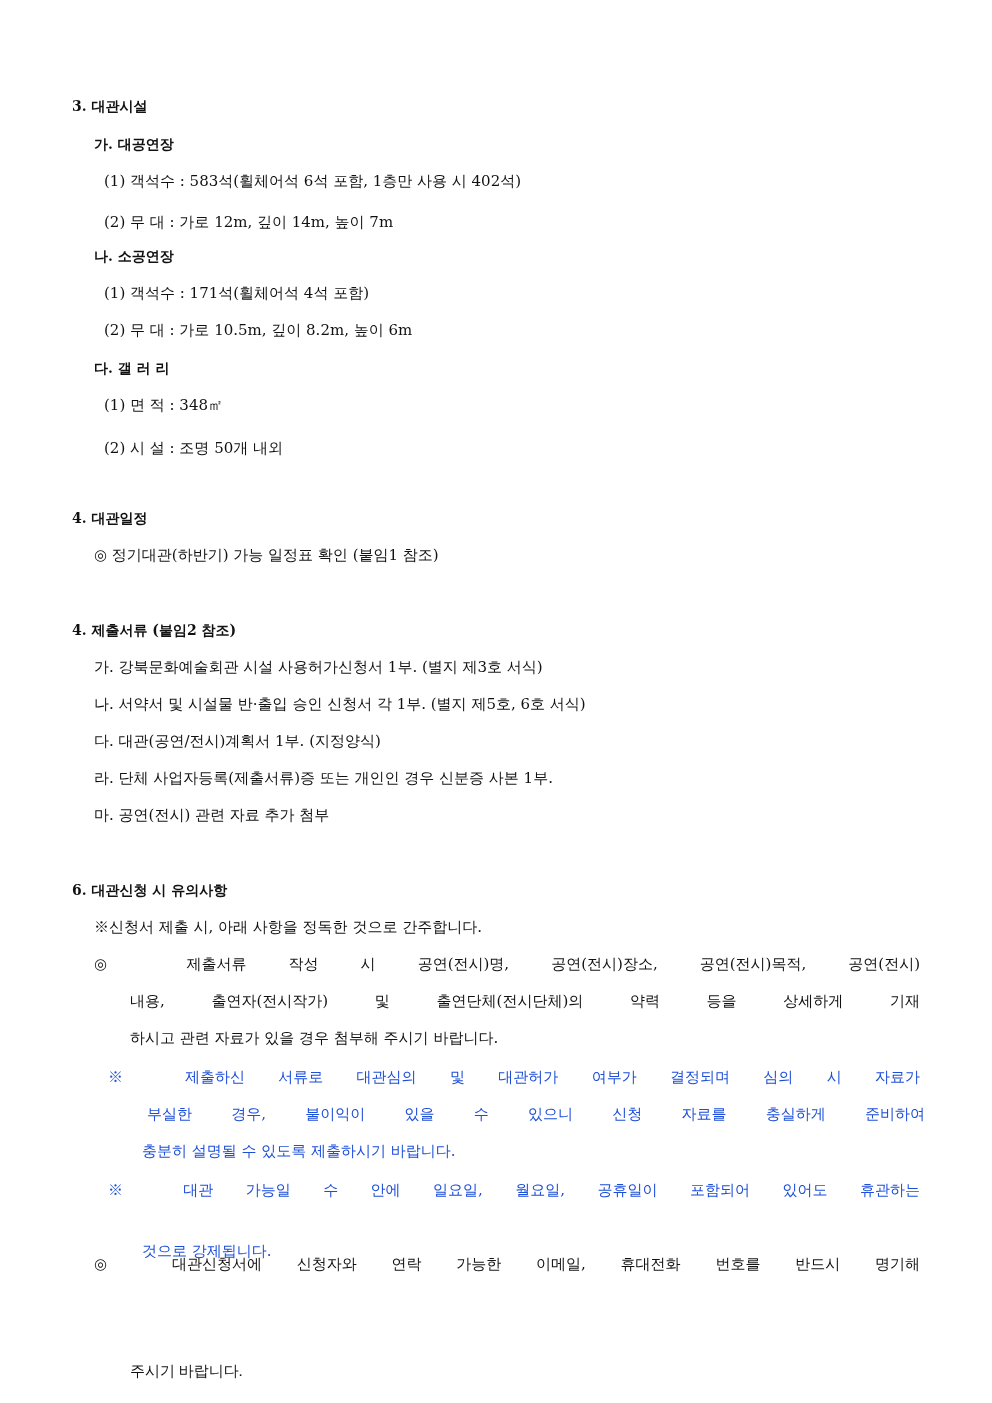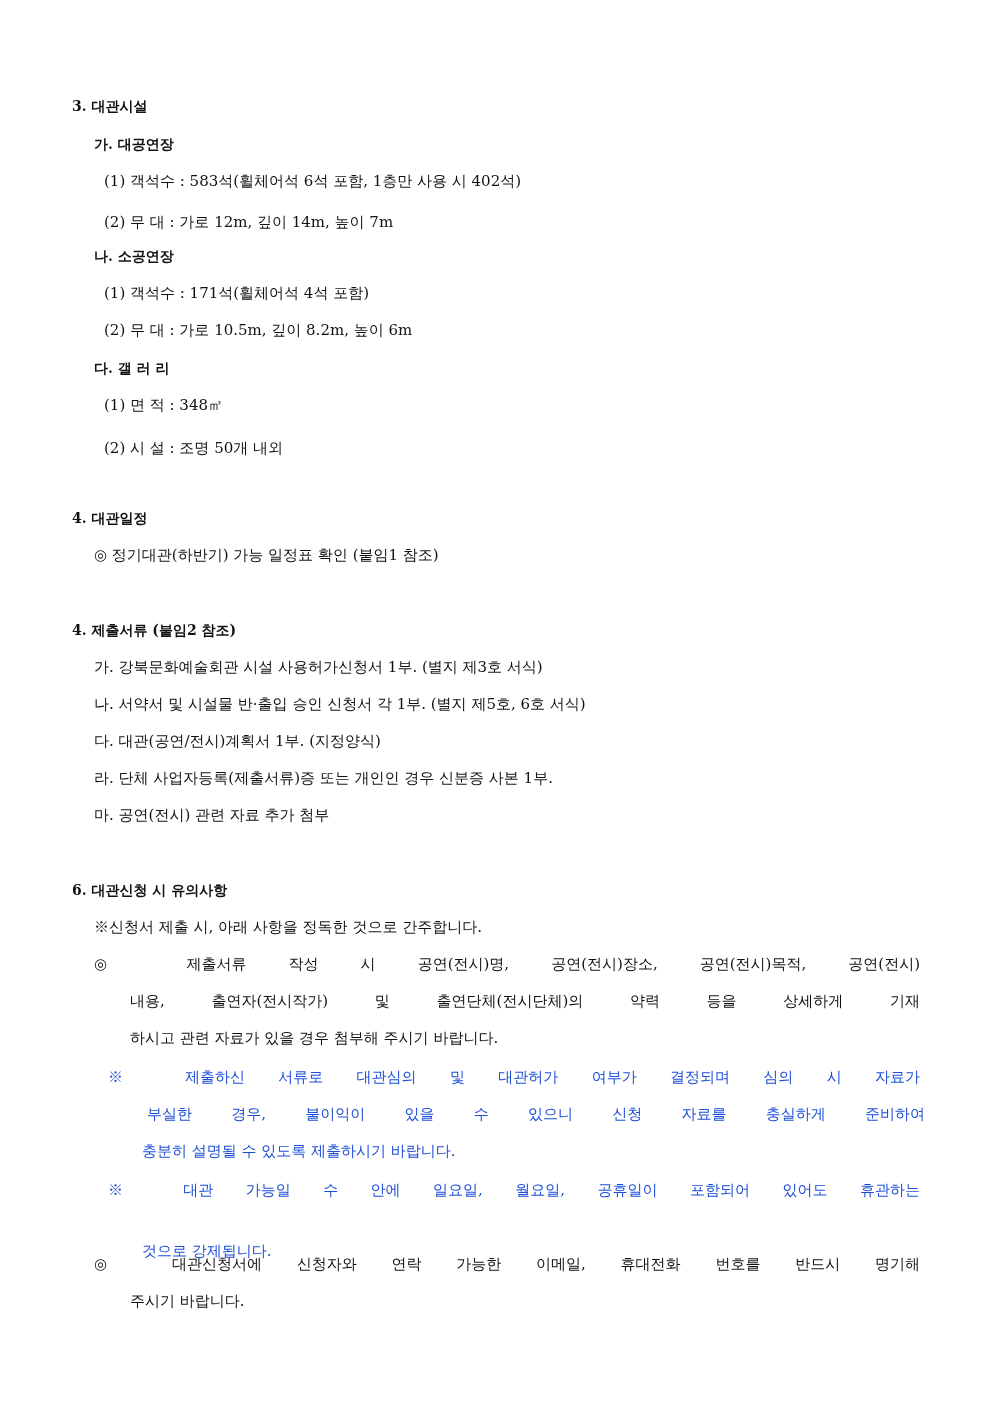--- a/index.html
+++ b/index.html
@@ -58,15 +58,15 @@
   <div class="line red" style="left:142px;top:1137px;">충분히 설명될 수 있도록 제출하시기 바랍니다.</div>
 
   <div class="line red" style="left:108px;top:1176px;width:812px;">
       <span class="justify" style="width:812px;">※ 대관 가능일 수 안에 일요일, 월요일, 공휴일이 포함되어 있어도 휴관하는</span>
     </div>
   <div class="line red" style="left:142px;top:1213px;margin-top:24px;">것으로 강제됩니다.</div>
 
   <div class="line" style="left:94px;top:1250px;width:826px;">
       <span class="justify" style="width:826px;">◎ 대관신청서에 신청자와 연락 가능한 이메일, 휴대전화 번호를 반드시 명기해</span>
     </div>
-  <div class="line" style="left:130px;top:1287px;">주시기 바랍니다.</div>
+  <div class="line" style="left:130px;top:1357px;font-family:Liberation Serif, serif;">주시기 바랍니다.</div>
 
 </div>
 
 </body></html>

